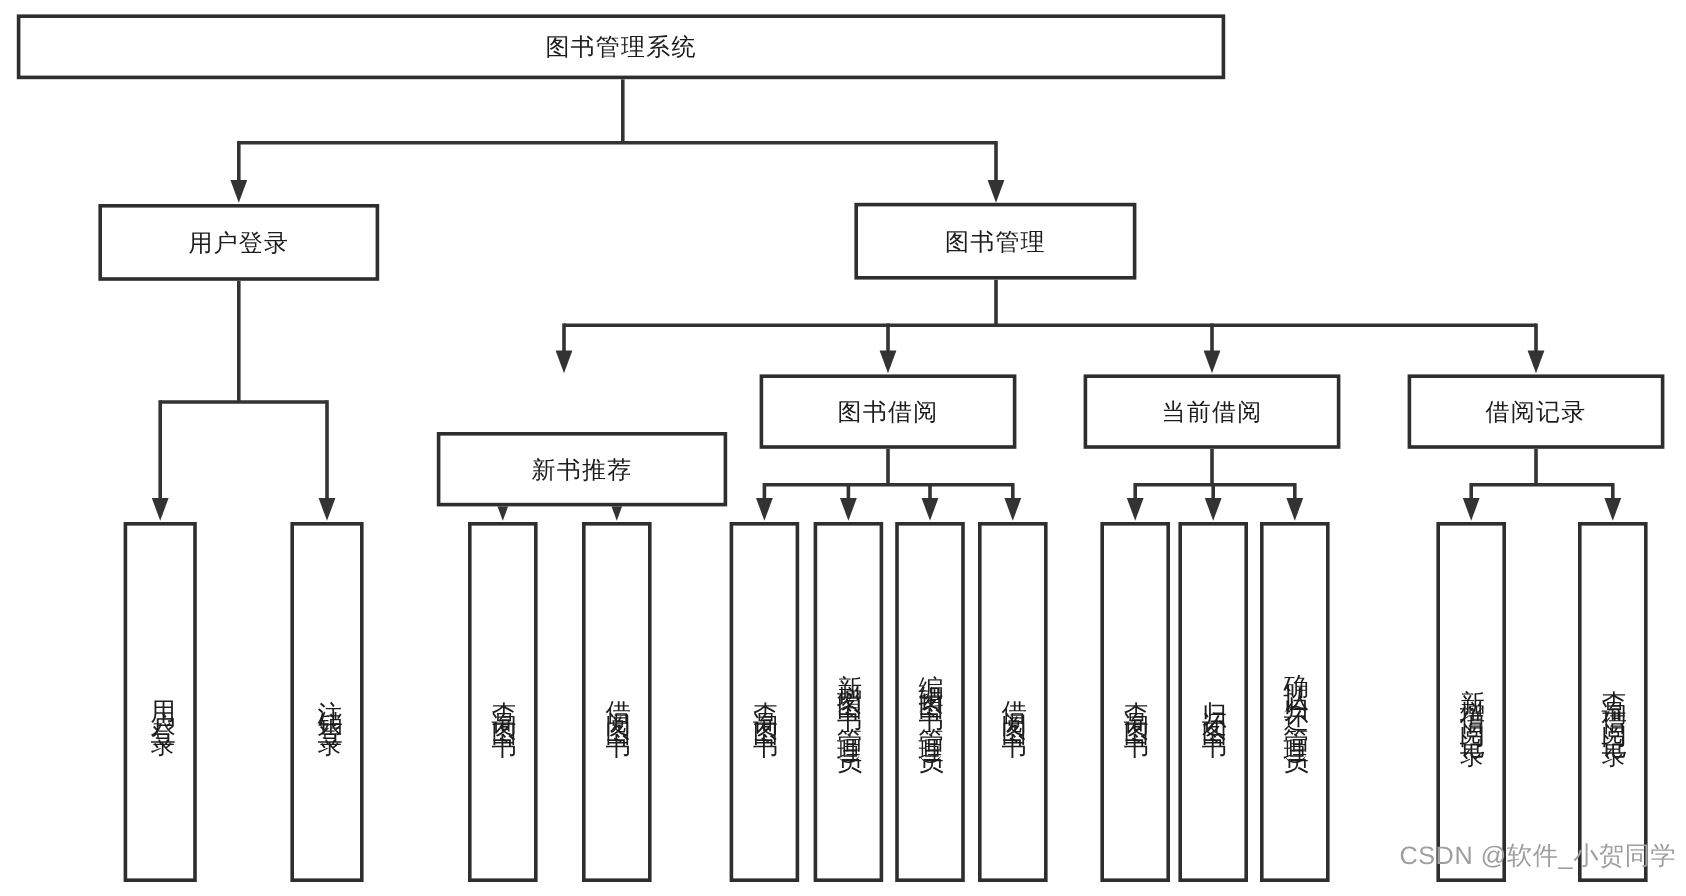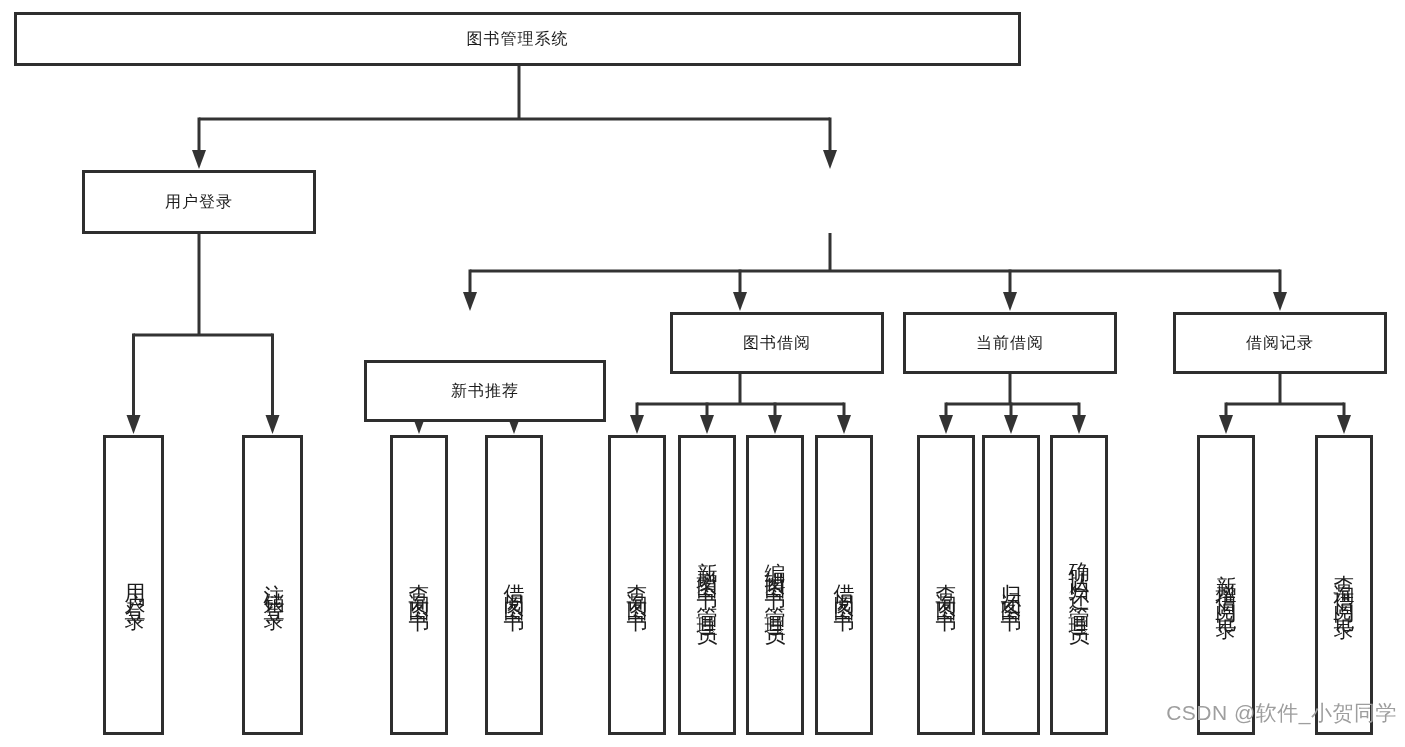--- a/index.html
+++ b/index.html
@@ -27,41 +27,41 @@
     position: absolute;
     box-sizing: border-box;
     background: #ffffff;
     border: 3px solid #2e2e2e;
     color: #1c1c1c;
   }
   .box.h {
     display: flex;
     align-items: center;
     justify-content: center;
-    font-size: 16px;
+    font-size: 20px;
     letter-spacing: 1px;
     white-space: nowrap;
   }
   .box.v {
     writing-mode: vertical-rl;
     text-orientation: mixed;
     text-align: center;
     font-size: 21px;
     letter-spacing: 9px;
     top: 435px;
     width: 58px;
     height: 300px;
     line-height: 52px;
   }
   
   #node-root      { left: 14px;   top: 12px;  width: 1007px; height: 54px; }
   #node-login     { left: 82px;   top: 170px; width: 234px;  height: 64px; }
   #node-mgmt      { left: 712px;  top: 169px; width: 235px;  height: 64px; }
   #node-newbook   { left: 364px;  top: 312px; width: 242px;  height: 62px; margin-top: 48px; }
-  #node-borrow    { left: 633px;  top: 312px; width: 214px;  height: 62px; margin-left: 37px; }
+  #node-borrow    { left: 633px;  top: 312px; width: 214px;  height: 62px; }
   #node-current   { left: 903px;  top: 312px; width: 214px;  height: 62px; text-align: center; }
   #node-records   { left: 1173px; top: 312px; width: 214px;  height: 62px; }
   
   #leaf-ul-login    { left: 103px;  width: 61px; }
   #leaf-ul-logout   { left: 242px;  width: 61px; }
   #leaf-nb-query    { left: 390px; }
   #leaf-nb-borrow   { left: 485px; }
   #leaf-bb-query    { left: 608px; }
   #leaf-bb-add      { left: 678px; }
   #leaf-bb-edit     { left: 746px; }
@@ -151,20 +151,21 @@
       <polygon points="1004,415 1018,415 1011,434"></polygon>
       <polygon points="1072,415 1086,415 1079,434"></polygon>
       <polygon points="1219,415 1233,415 1226,434"></polygon>
       <polygon points="1337,415 1351,415 1344,434"></polygon>
     </g>
   </svg>
 
   <div class="box h" id="node-root">图书管理系统</div>
 
   <div class="box h" id="node-login">用户登录</div>
+  <div class="box h" id="node-mgmt">图书管理</div>
 
   <div class="box h" id="node-newbook">新书推荐</div>
   <div class="box h" id="node-borrow">图书借阅</div>
   <div class="box h" id="node-current">当前借阅</div>
   <div class="box h" id="node-records">借阅记录</div>
 
   <div class="box v" id="leaf-ul-login">用户登录</div>
   <div class="box v" id="leaf-ul-logout">注销登录</div>
 
   <div class="box v" id="leaf-nb-query">查询图书</div>

